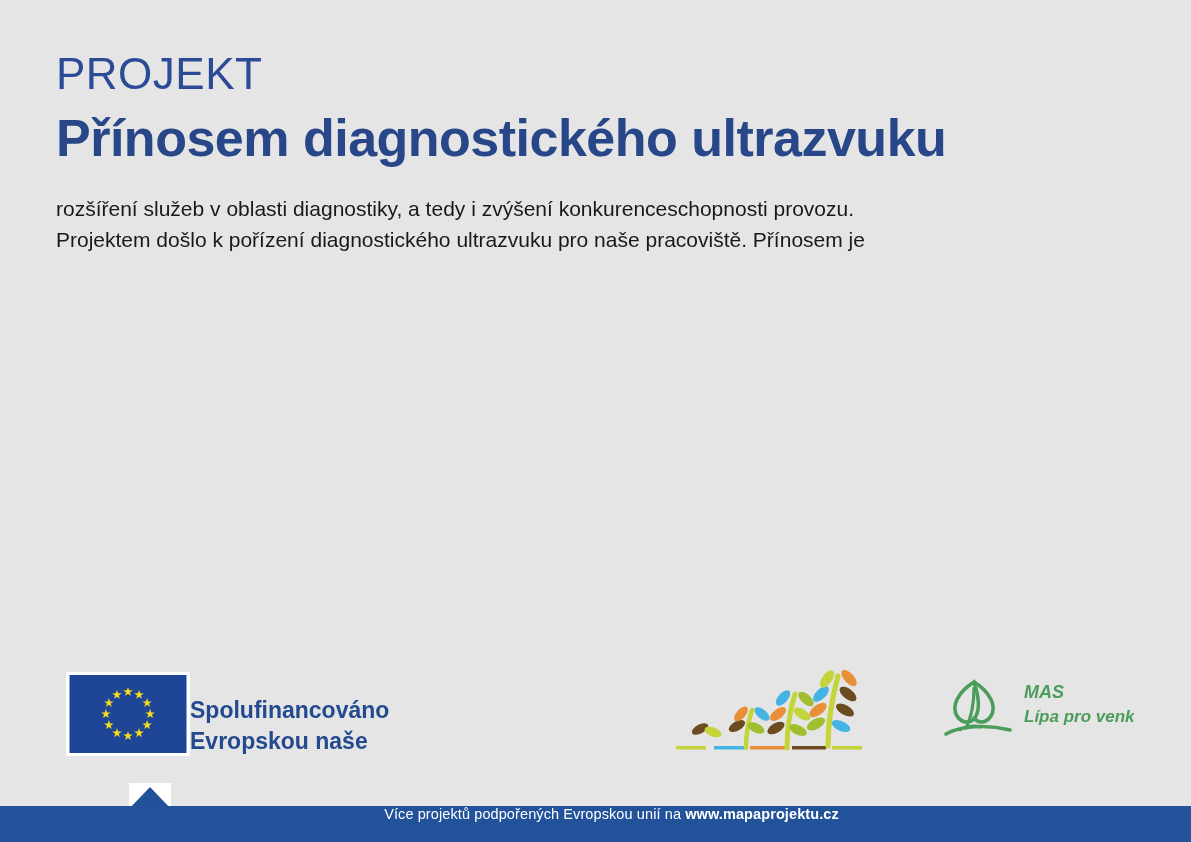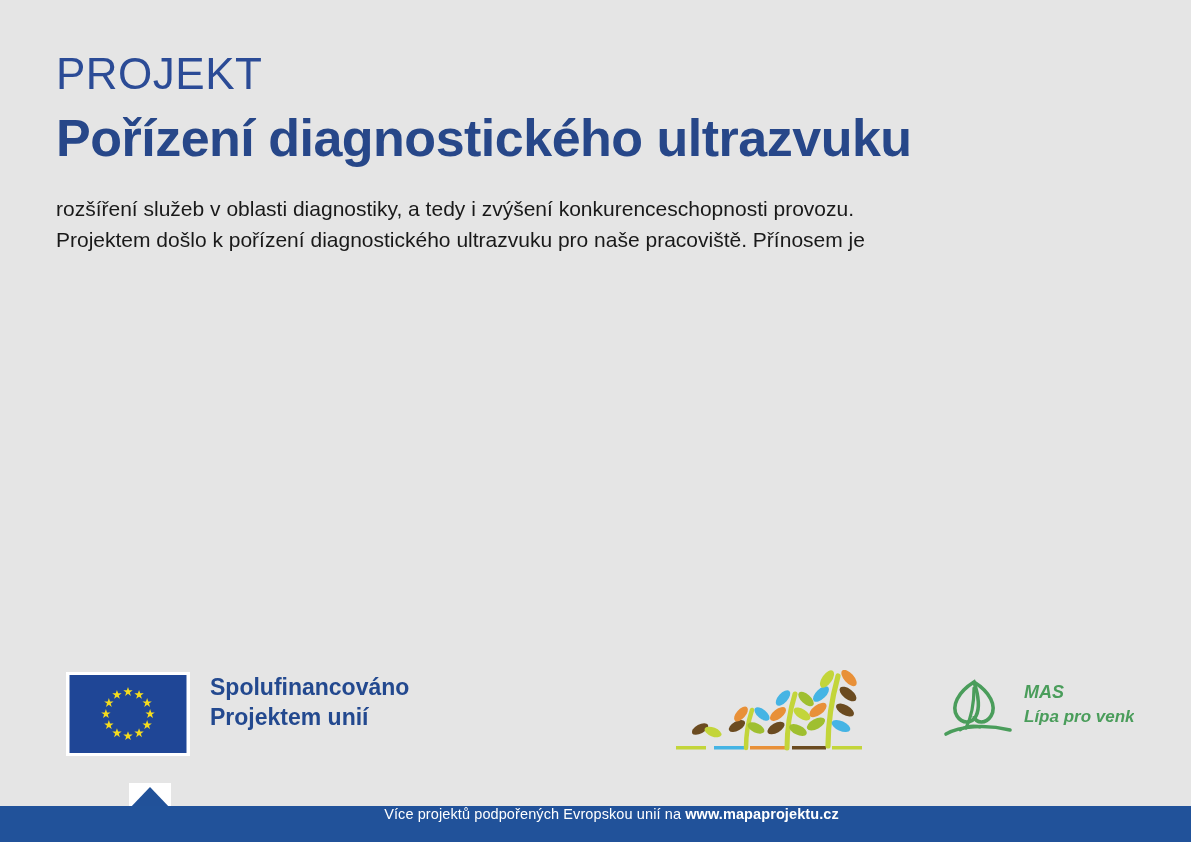--- a/index.html
+++ b/index.html
@@ -81,22 +81,21 @@
     width: 1191px;
     height: 110px;
   }
 
   
   .eu-logo {
     position: absolute;
     left: 66px;
     top: 12px;
     display: flex;
-    align-items: flex-start;
-    gap: 20px;
+    align-items: flex-end;
   }
   .eu-flag-wrap {
     width: 124px;
     height: 84px;
     background: #ffffff;
     padding: 3px;
     box-sizing: border-box;
     display: block;
   }
   .eu-flag {
@@ -177,21 +176,21 @@
 </style>
 </head>
 <body>
 
 <div id="poster">
 
   <div class="text-block">
 
     <p class="eyebrow">PROJEKT</p>
 
-    <h1 class="headline">Pořízení diagnostického ultrazvuku</h1>
+    <h1 class="headline">Přínosem diagnostického ultrazvuku</h1>
 
 
     <p class="bodytext">
       <span class="line">rozšíření služeb v oblasti diagnostiky, a tedy i zvýšení konkurenceschopnosti provozu.</span>
       <span class="line">Projektem došlo k pořízení diagnostického ultrazvuku pro naše pracoviště. Přínosem je</span>
     </p>
 
   </div>
 
   <div class="logo-strip">
@@ -236,21 +235,21 @@
               <polygon points="0,-8 1.88,-2.47 7.61,-2.47 2.97,0.94 4.7,6.47 0,3.05 -4.7,6.47 -2.97,0.94 -7.61,-2.47 -1.88,-2.47"></polygon>
             </g>
             <g transform="translate(73,30.55) scale(0.95)">
               <polygon points="0,-8 1.88,-2.47 7.61,-2.47 2.97,0.94 4.7,6.47 0,3.05 -4.7,6.47 -2.97,0.94 -7.61,-2.47 -1.88,-2.47"></polygon>
             </g>
           </g>
         </svg>
       </span>
       <span class="eu-caption">
         <span>Spolufinancováno</span><br>
-        <span>Projektem unií</span>
+        <span>Evropskou naše</span>
       </span>
     </div>
 
     <div class="seedlings">
       <svg viewBox="0 0 196 92" aria-hidden="true">
         <g>
 
           <rect x="4" y="76" width="30" height="3.5" fill="#C3D53A"></rect>
           <rect x="42" y="76" width="30" height="3.5" fill="#45B4E4"></rect>
           <rect x="78" y="76" width="36" height="3.5" fill="#E89038"></rect>

